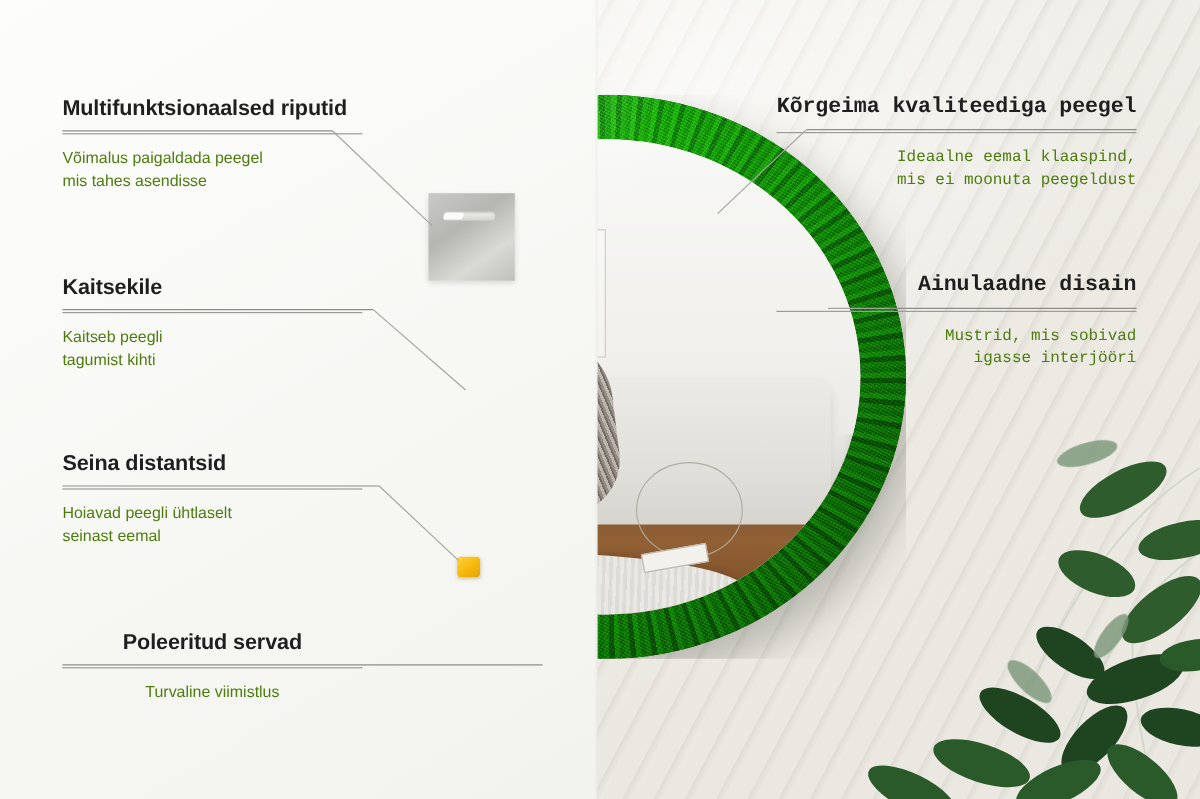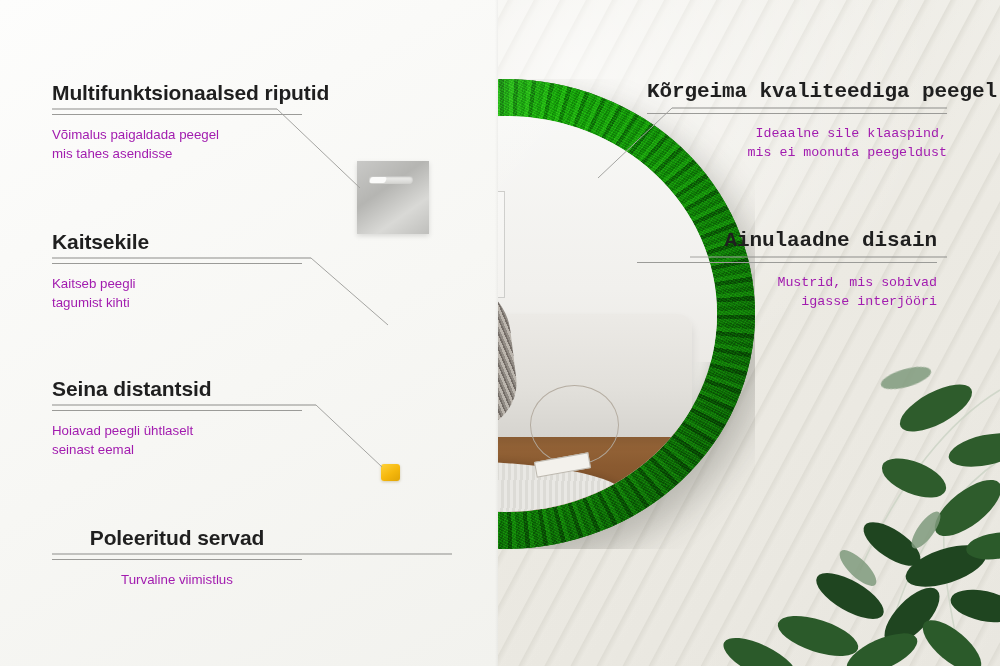--- a/index.html
+++ b/index.html
@@ -174,28 +174,28 @@
   }
 
   
   .leaders{ position:absolute; inset:0; z-index: 8; pointer-events:none; }
   .leaders line{ stroke:#8d8d8a; stroke-width:1; }
   .leaders line.thin{ stroke:#a4a4a1; }
 
   
   .callout{ position:absolute; z-index: 9; }
   .callout h3{
-    font-size: 21px; font-weight: 700; color:#1f1f1f;
+    font-size: 18px; font-weight: 700; color:#1f1f1f;
     letter-spacing:-0.1px; line-height:1.2; white-space:nowrap;
   }
   .callout .rule{
     height:1px; background:#9b9b98; margin:9px 0 10px 0;
   }
   .callout p{
-    font-size: 13.3px; color:#a21caf; line-height: 1.45; white-space: pre-line;
+    font-size: 13.3px; color:#4d7c0f; line-height: 1.45; white-space: pre-line;
   }
   .callout.left{ left:52px; }
   .callout.right{ text-align:right;font-family:Liberation Mono, monospace; }
 </style>
 </head>
 <body>
 
 <div id="stage">
 
   <div class="bg-right"></div>
@@ -312,24 +312,24 @@
 
   <div class="callout left" style="top:525px;width:250px;text-align:center;">
     <h3>Poleeritud servad</h3>
     <div class="rule"></div>
     <p>Turvaline viimistlus</p>
   </div>
 
   <div class="callout right" style="top:79px;right:53px;width:300px;">
     <h3>Kõrgeima kvaliteediga peegel</h3>
     <div class="rule"></div>
-    <p>Ideaalne sile klaaspind,
+    <p>Ideaalne eemal klaaspind,
 mis ei moonuta peegeldust</p>
   </div>
 
-  <div class="callout right" style="top:228px;right:63px;width:300px;">
+  <div class="callout right" style="top:228px;right:53px;width:300px;">
     <h3>Ainulaadne disain</h3>
     <div class="rule"></div>
     <p>Mustrid, mis sobivad
 igasse interjööri</p>
   </div>
 
 </div>
 
 </body></html>

